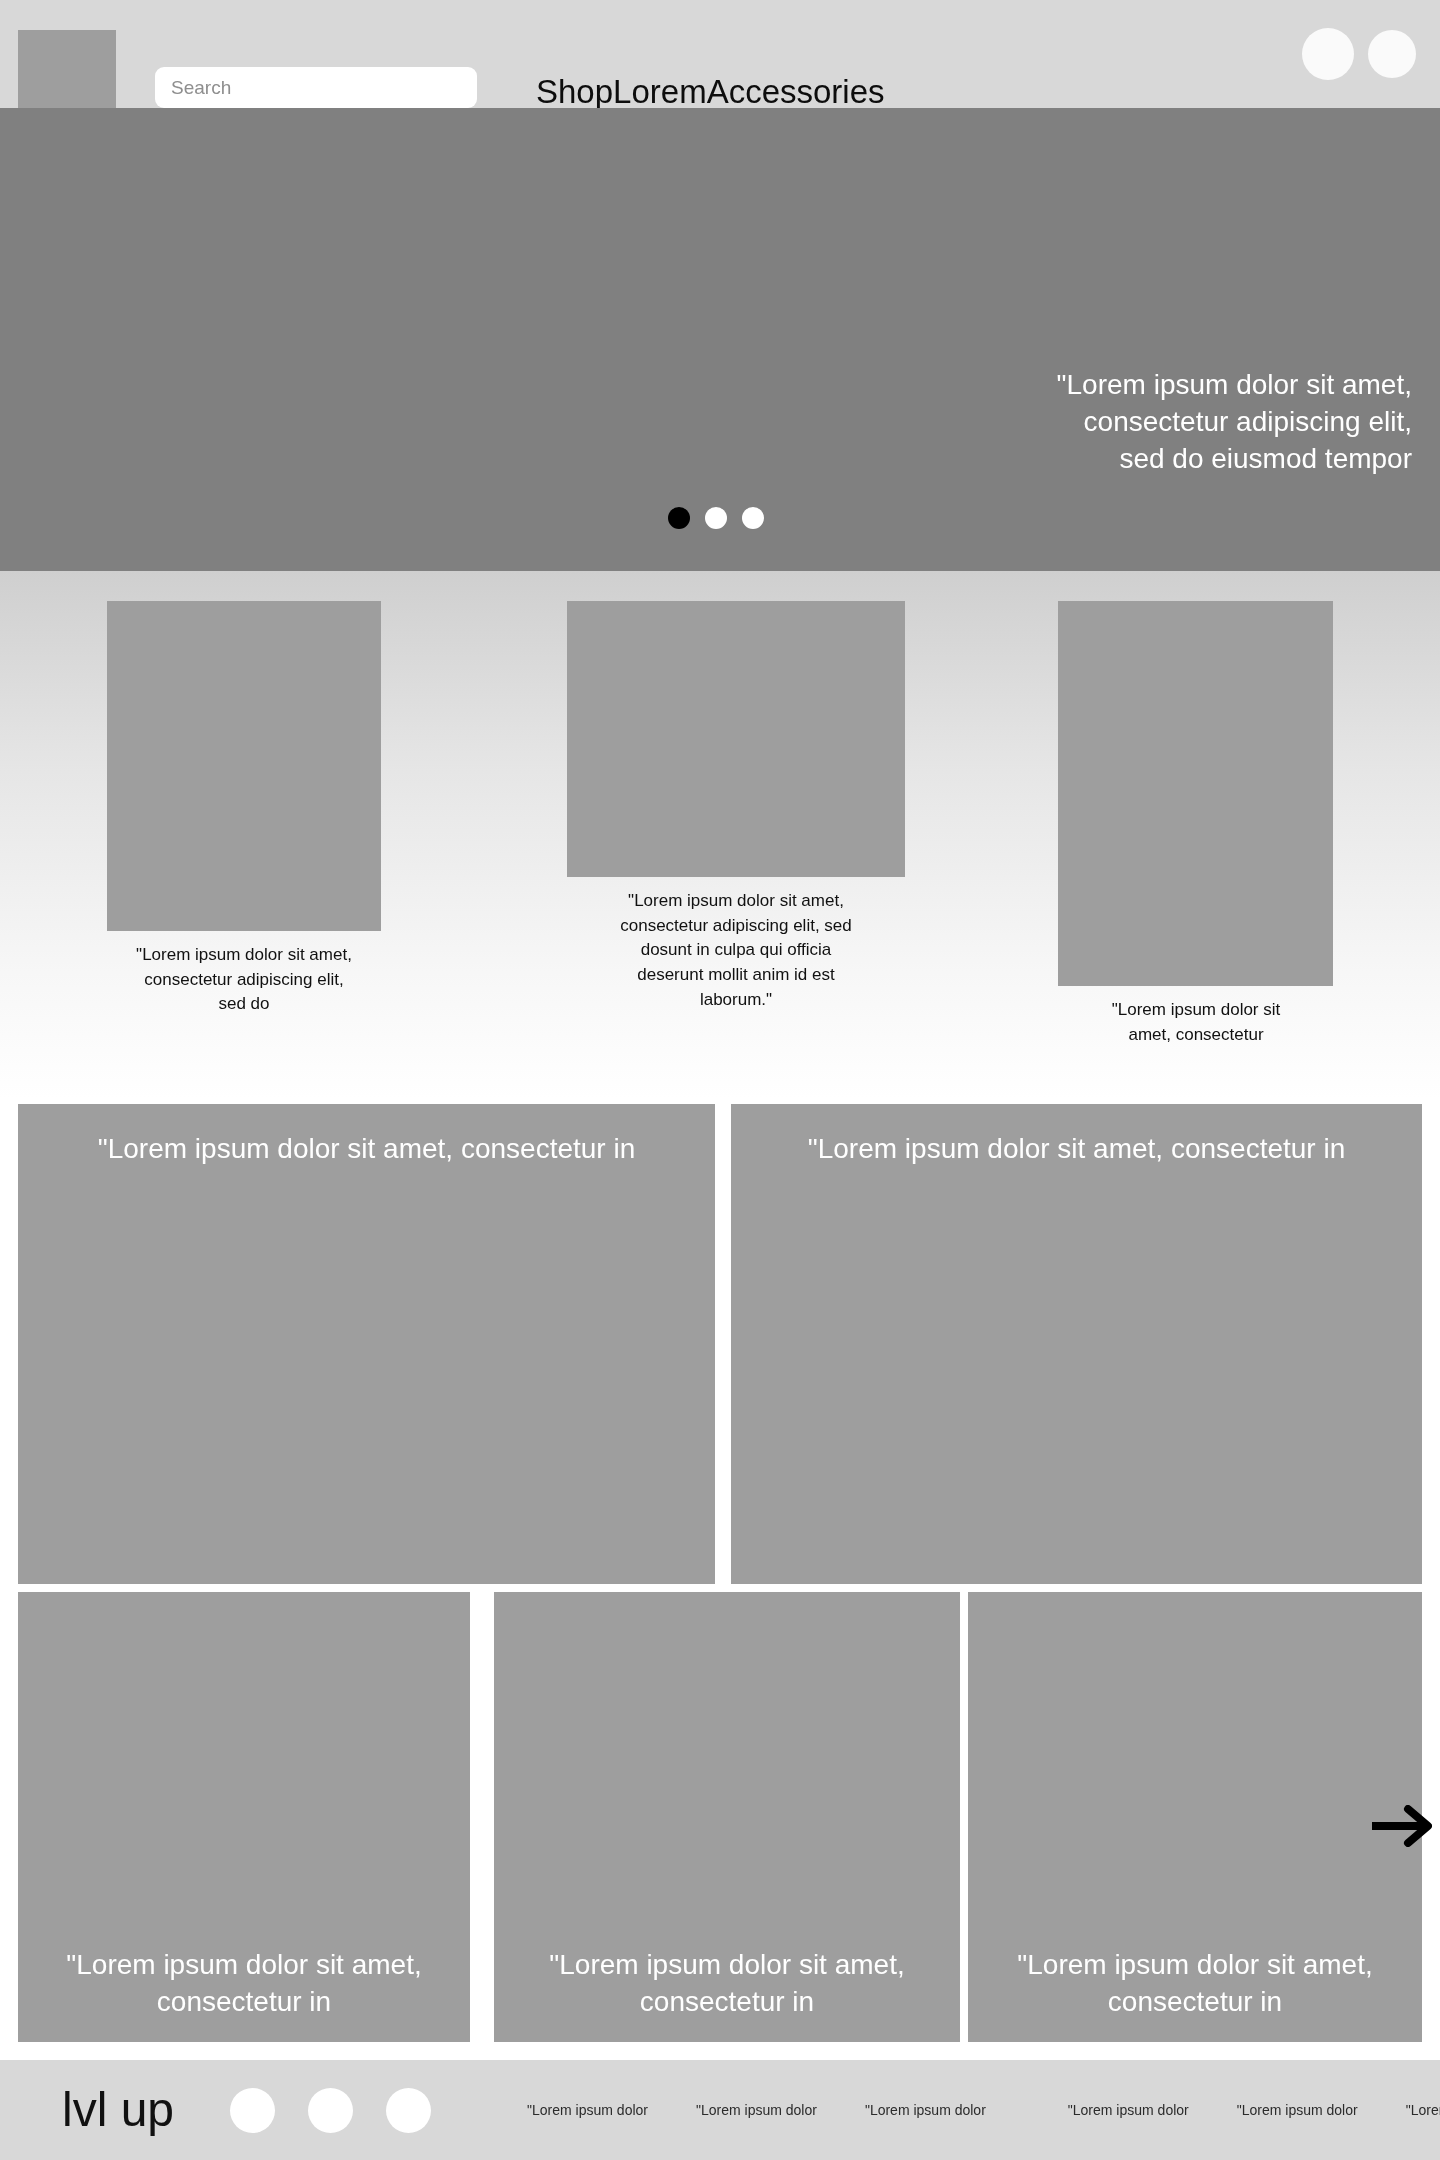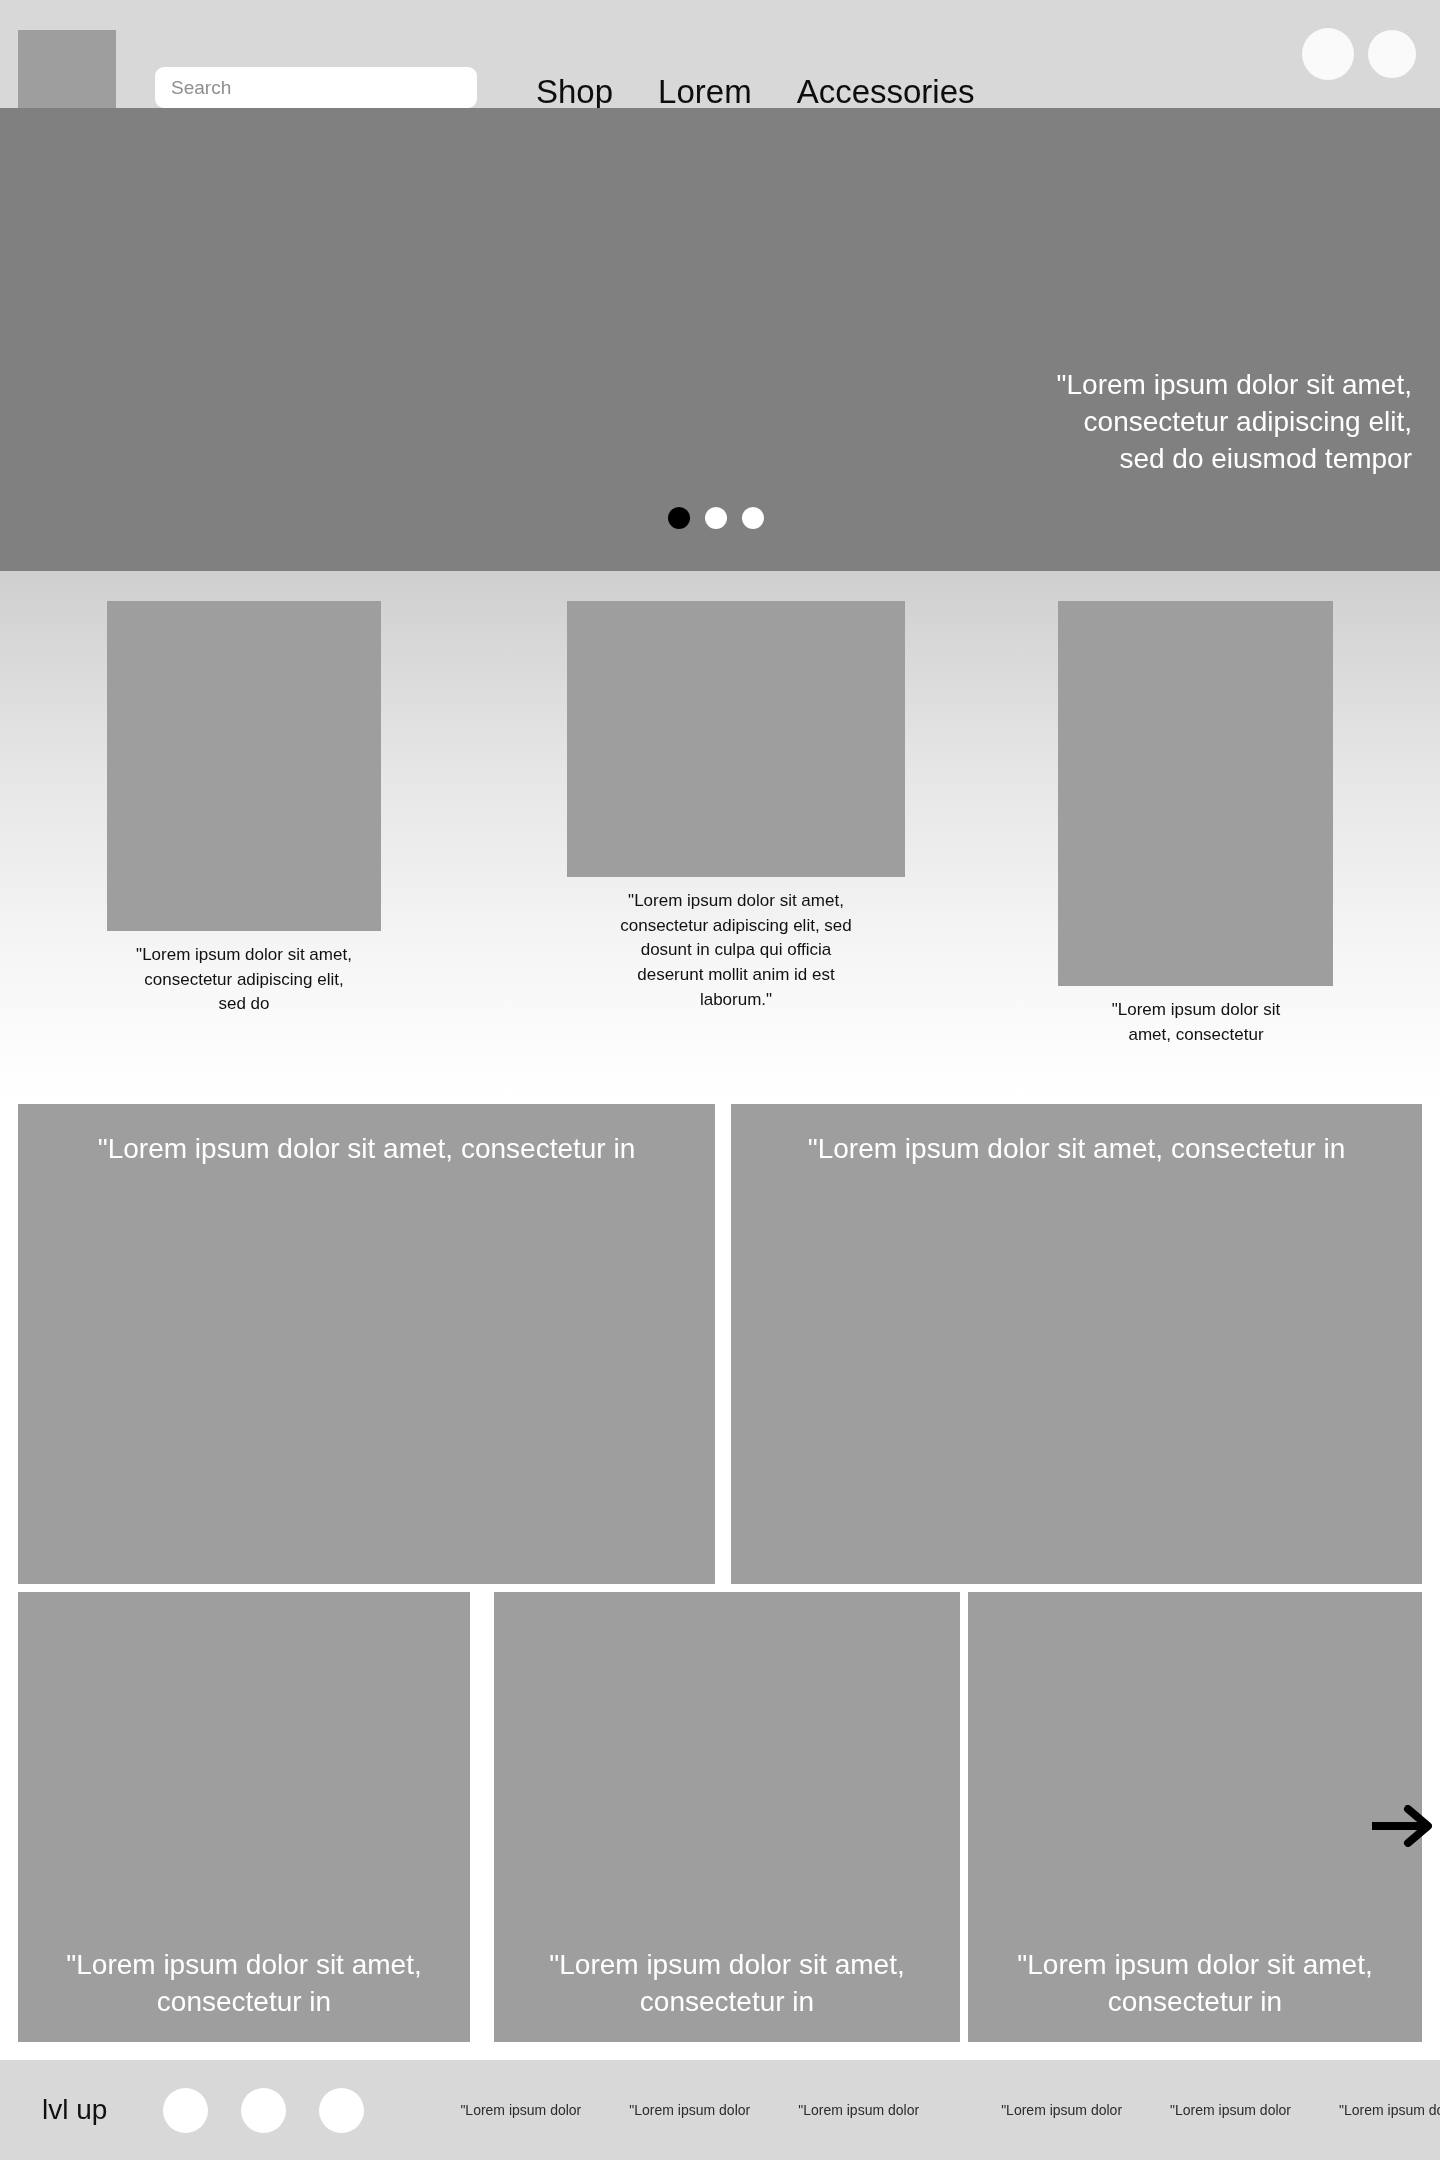--- a/index.html
+++ b/index.html
@@ -52,21 +52,20 @@
     color: #8a8a8a;
     flex: none;
     outline: none;
   }
   .search-field::placeholder { color: #8e8e8e; }
 
   .nav-links {
     display: flex;
     align-items: center;
     margin-left: 59px;
-    gap: 45px;
   }
   .nav-link {
     font-size: 33px;
     color: #0d0d0d;
     line-height: 1;
     white-space: nowrap;
     cursor: pointer;
   }
 
   .header-actions {
@@ -221,23 +220,23 @@
     position: absolute;
     left: 0;
     top: 2060px;
     width: 1440px;
     height: 100px;
     background: #d8d8d8;
     display: flex;
     align-items: center;
   }
   .brand {
-    font-size: 28px;
+    font-size: 48px;
     color: #111111;
-    margin-left: 42px;
+    margin-left: 62px;
     line-height: 1;
     white-space: nowrap;
   }
   .socials {
     display: flex;
     gap: 33px;
     margin-left: 56px;
   }
   .social {
     width: 45px;

